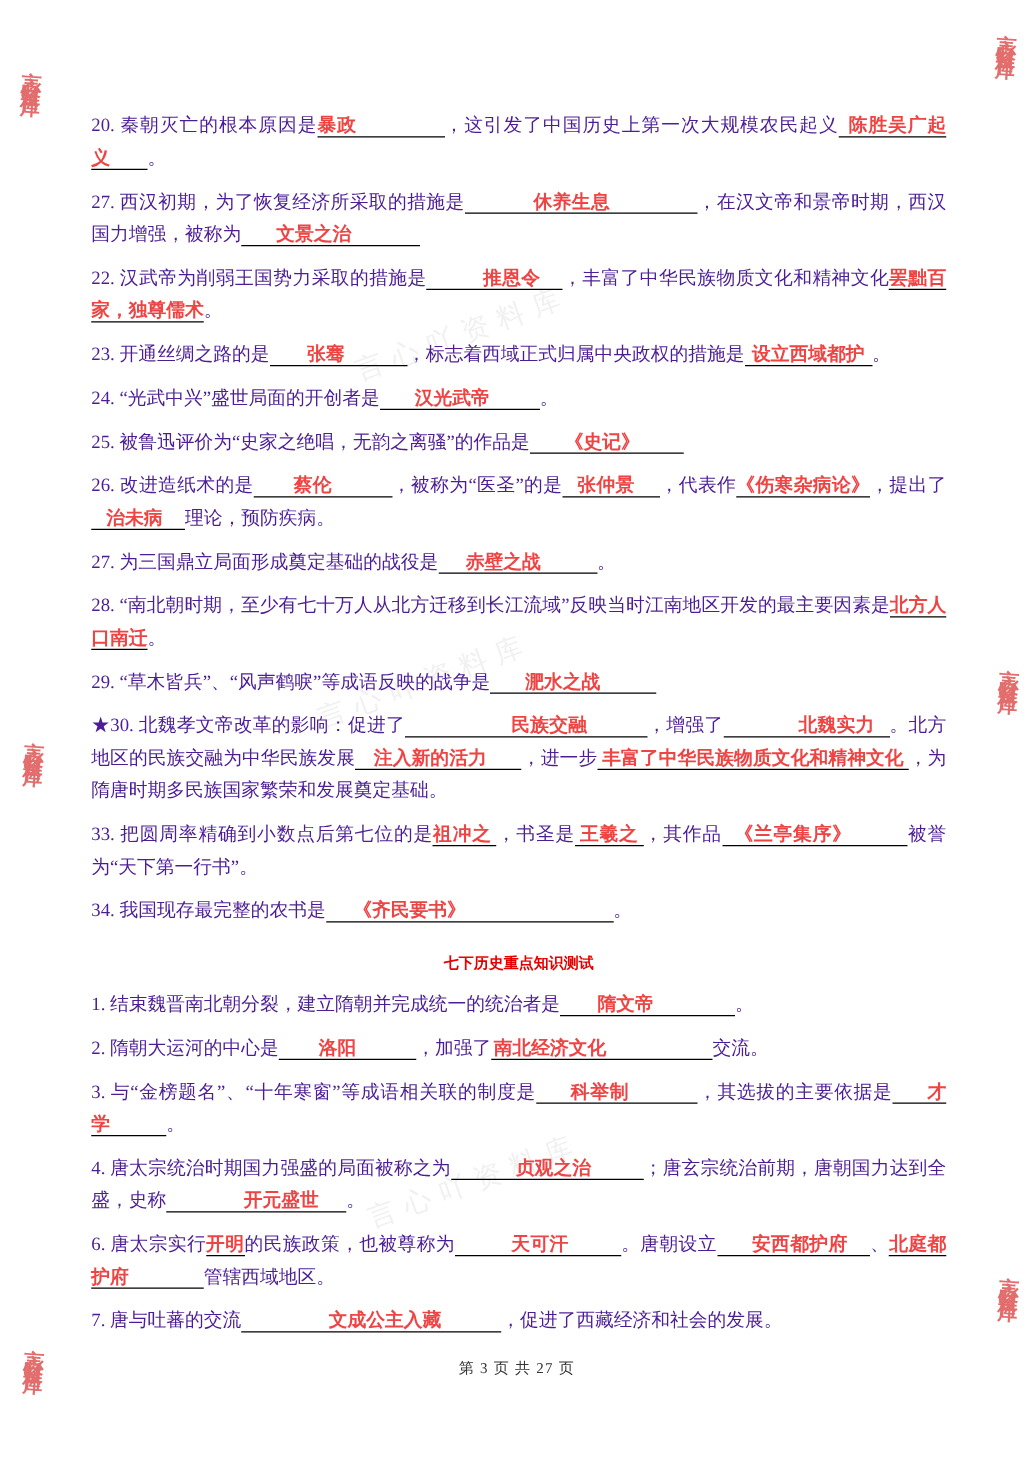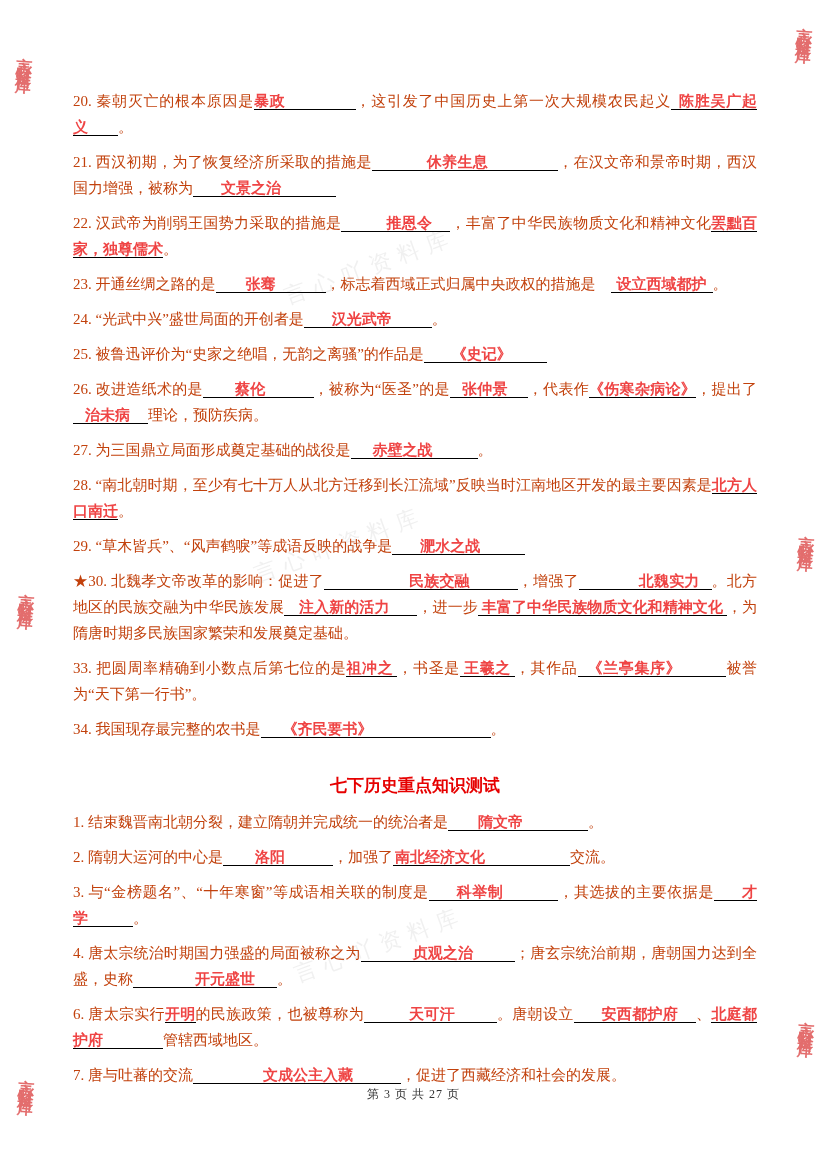--- a/index.html
+++ b/index.html
@@ -16,35 +16,35 @@
     left:73px; top:88px;
     width:684px;
   }
   p.question {
     font-size:15px;
     line-height:26px;
     margin:0 0 9px 0;
     text-align:justify;
     word-break:break-all;
   }
-  .qtext { color:#c2410c; }
+  .qtext { color:#4c1d95; }
   .blank {
     border-bottom:1.5px solid #000000;
     white-space:normal;
   }
   .answer {
     color:#ef4444;
     font-weight:bold;
   }
   .section-heading {
     text-align:center;
     color:#e60000;
     font-weight:bold;
-    font-size:17px;
-    margin:32px 0 12px 0;
+    font-size:12px;
+    margin:20px 0 12px 0;
     font-family:"Liberation Serif","DejaVu Serif",serif;
   }
   .footer {
     position:absolute;
     left:0; right:0;
     bottom:66px;
     text-align:center;
     font-size:12px;
     color:#333333;
     letter-spacing:1px;
@@ -84,23 +84,23 @@
   <div class="wm-side" style="left:16px; top:1066px; transform:rotate(4deg);">言心吖资料库</div>
   <div class="wm-side" style="right:10px; top:1008px; transform:rotate(4deg);">言心吖资料库</div>
 
   <div class="wm-faint" style="left:280px; top:252px;">言心吖资料库</div>
   <div class="wm-faint" style="left:250px; top:530px;">言心吖资料库</div>
   <div class="wm-faint" style="left:290px; top:930px;">言心吖资料库</div>
 
   <div class="content">
     <div id="part1">
         <p class="question"><span class="qtext">20. 秦朝灭亡的根本原因是</span><span class="blank" style="padding-left: 0px; padding-right: 70px;"><span class="answer">暴政</span></span><span class="qtext">，这引发了中国历史上第一次大规模农民起义</span><span class="blank" style="padding-left: 8px; padding-right: 30px;"><span class="answer">陈胜吴广起义</span></span><span class="qtext">。</span></p>
-        <p class="question"><span class="qtext">21. 西汉初期，为了恢复经济所采取的措施是</span><span class="blank" style="padding-left: 55px; padding-right: 70px;"><span class="answer">休养生息</span></span><span class="qtext">，在汉文帝和景帝时期，西汉国力增强，被称为</span><span class="blank" style="padding-left: 28px; padding-right: 55px;"><span class="answer">文景之治</span></span></p>
+        <p class="question"><span class="qtext">27. 西汉初期，为了恢复经济所采取的措施是</span><span class="blank" style="padding-left: 55px; padding-right: 70px;"><span class="answer">休养生息</span></span><span class="qtext">，在汉文帝和景帝时期，西汉国力增强，被称为</span><span class="blank" style="padding-left: 28px; padding-right: 55px;"><span class="answer">文景之治</span></span></p>
         <p class="question"><span class="qtext">22. 汉武帝为削弱王国势力采取的措施是</span><span class="blank" style="padding-left: 45px; padding-right: 18px;"><span class="answer">推恩令</span></span><span class="qtext">，丰富了中华民族物质文化和精神文化</span><span class="blank" style="padding-left: 0px; padding-right: 0px;"><span class="answer">罢黜百家，独尊儒术</span></span><span class="qtext">。</span></p>
-        <p class="question"><span class="qtext">23. 开通丝绸之路的是</span><span class="blank" style="padding-left: 30px; padding-right: 50px;"><span class="answer">张骞</span></span><span class="qtext">，标志着西域正式归属中央政权的措施是</span><span class="blank" style="padding-left: 6px; padding-right: 6px; margin-left: 15px;"><span class="answer">设立西域都护</span></span><span class="qtext">。</span></p>
+        <p class="question"><span class="qtext">23. 开通丝绸之路的是</span><span class="blank" style="padding-left: 30px; padding-right: 50px;"><span class="answer">张骞</span></span><span class="qtext">，标志着西域正式归属中央政权的措施是</span><span class="blank" style="padding-left: 6px; padding-right: 6px;"><span class="answer">设立西域都护</span></span><span class="qtext">。</span></p>
         <p class="question"><span class="qtext">24. “光武中兴”盛世局面的开创者是</span><span class="blank" style="padding-left: 28px; padding-right: 40px;"><span class="answer">汉光武帝</span></span><span class="qtext">。</span></p>
         <p class="question"><span class="qtext">25. 被鲁迅评价为“史家之绝唱，无韵之离骚”的作品是</span><span class="blank" style="padding-left: 28px; padding-right: 35px;"><span class="answer">《史记》</span></span></p>
         <p class="question"><span class="qtext">26. 改进造纸术的是</span><span class="blank" style="padding-left: 32px; padding-right: 48px;"><span class="answer">蔡伦</span></span><span class="qtext">，被称为“医圣”的是</span><span class="blank" style="padding-left: 12px; padding-right: 20px;"><span class="answer">张仲景</span></span><span class="qtext">，代表作</span><span class="blank" style="padding-left: 0px; padding-right: 0px;"><span class="answer">《伤寒杂病论》</span></span><span class="qtext">，提出了</span><span class="blank" style="padding-left: 12px; padding-right: 18px;"><span class="answer">治未病</span></span><span class="qtext">理论，预防疾病。</span></p>
         <p class="question"><span class="qtext">27. 为三国鼎立局面形成奠定基础的战役是</span><span class="blank" style="padding-left: 22px; padding-right: 45px;"><span class="answer">赤壁之战</span></span><span class="qtext">。</span></p>
         <p class="question"><span class="qtext">28. “南北朝时期，至少有七十万人从北方迁移到长江流域”反映当时江南地区开发的最主要因素是</span><span class="blank" style="padding-left: 0px; padding-right: 0px;"><span class="answer">北方人口南迁</span></span><span class="qtext">。</span></p>
         <p class="question"><span class="qtext">29. “草木皆兵”、“风声鹤唳”等成语反映的战争是</span><span class="blank" style="padding-left: 28px; padding-right: 45px;"><span class="answer">淝水之战</span></span></p>
         <p class="question"><span class="qtext">★30. 北魏孝文帝改革的影响：促进了</span><span class="blank" style="padding-left: 85px; padding-right: 48px;"><span class="answer">民族交融</span></span><span class="qtext">，增强了</span><span class="blank" style="padding-left: 60px; padding-right: 12px;"><span class="answer">北魏实力</span></span><span class="qtext">。北方地区的民族交融为中华民族发展</span><span class="blank" style="padding-left: 15px; padding-right: 28px;"><span class="answer">注入新的活力</span></span><span class="qtext">，进一步</span><span class="blank" style="padding-left: 4px; padding-right: 4px;"><span class="answer">丰富了中华民族物质文化和精神文化</span></span><span class="qtext">，为隋唐时期多民族国家繁荣和发展奠定基础。</span></p>
         <p class="question"><span class="qtext">33. 把圆周率精确到小数点后第七位的是</span><span class="blank" style="padding-left: 0px; padding-right: 4px;"><span class="answer">祖冲之</span></span><span class="qtext">，书圣是</span><span class="blank" style="padding-left: 4px; padding-right: 4px;"><span class="answer">王羲之</span></span><span class="qtext">，其作品</span><span class="blank" style="padding-left: 10px; padding-right: 45px;"><span class="answer">《兰亭集序》</span></span><span class="qtext">被誉为“天下第一行书”。</span></p>
         <p class="question"><span class="qtext">34. 我国现存最完整的农书是</span><span class="blank" style="padding-left: 22px; padding-right: 118px;"><span class="answer">《齐民要书》</span></span><span class="qtext">。</span></p>
       </div>

